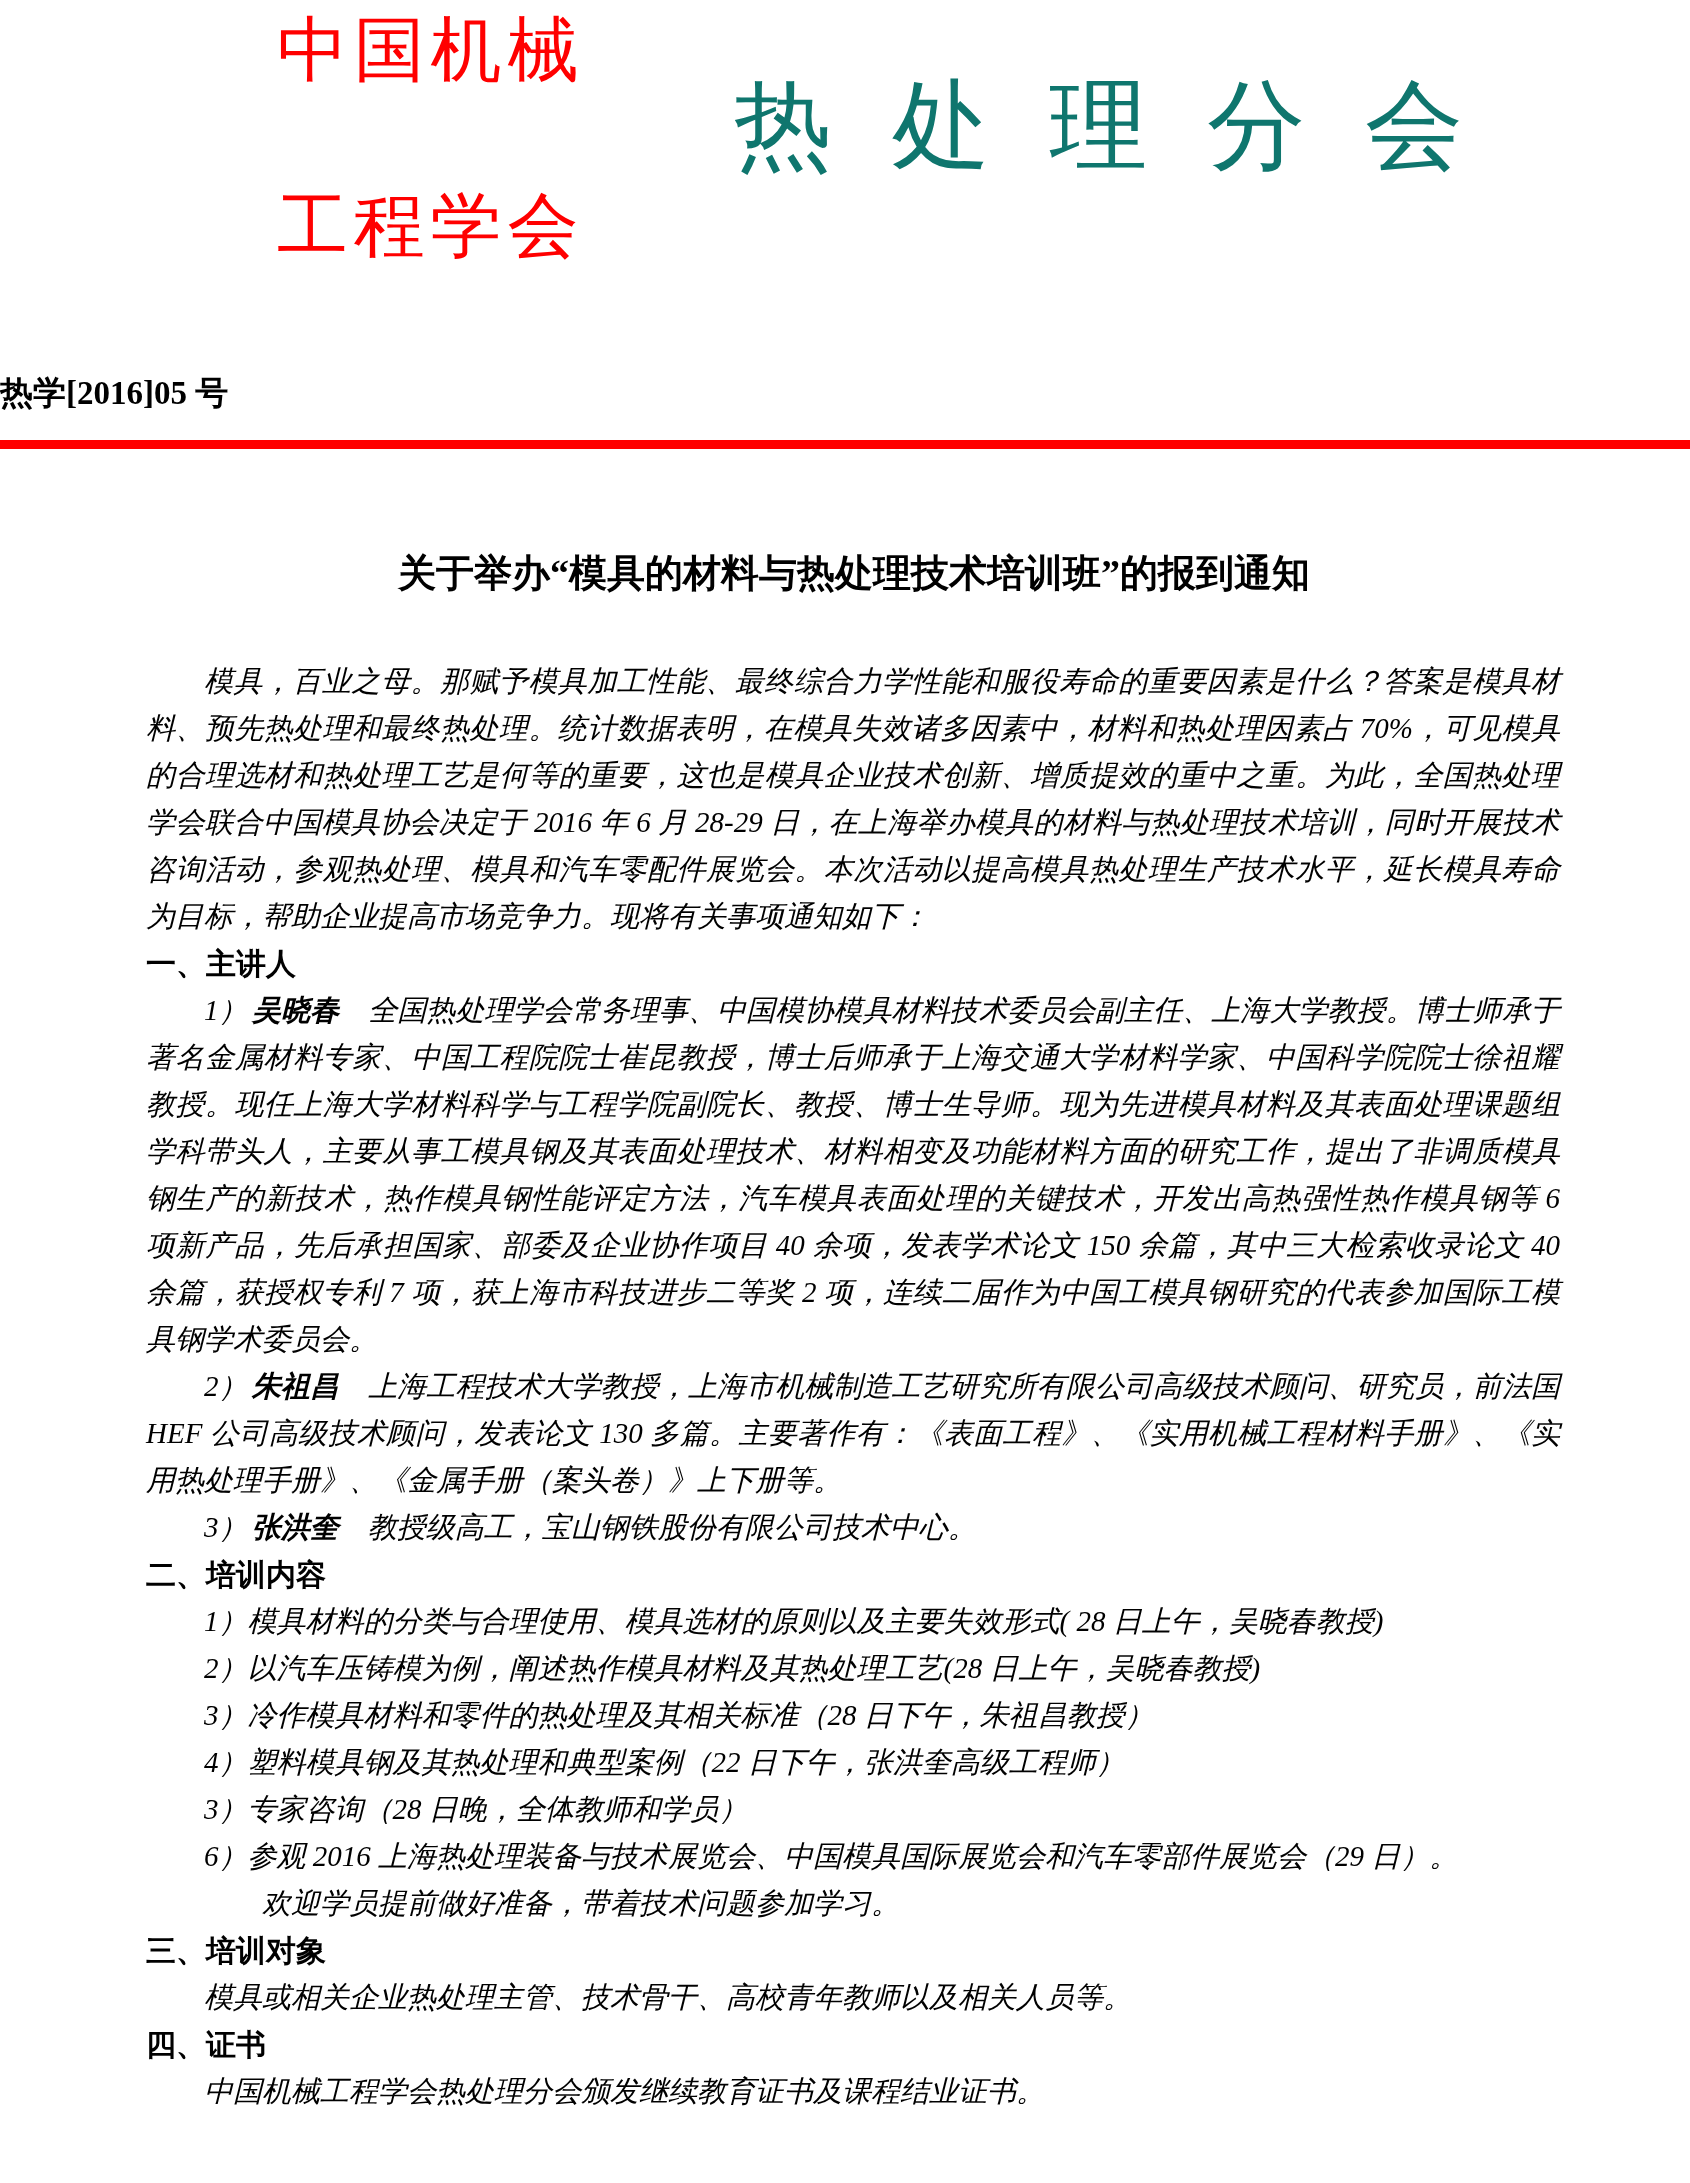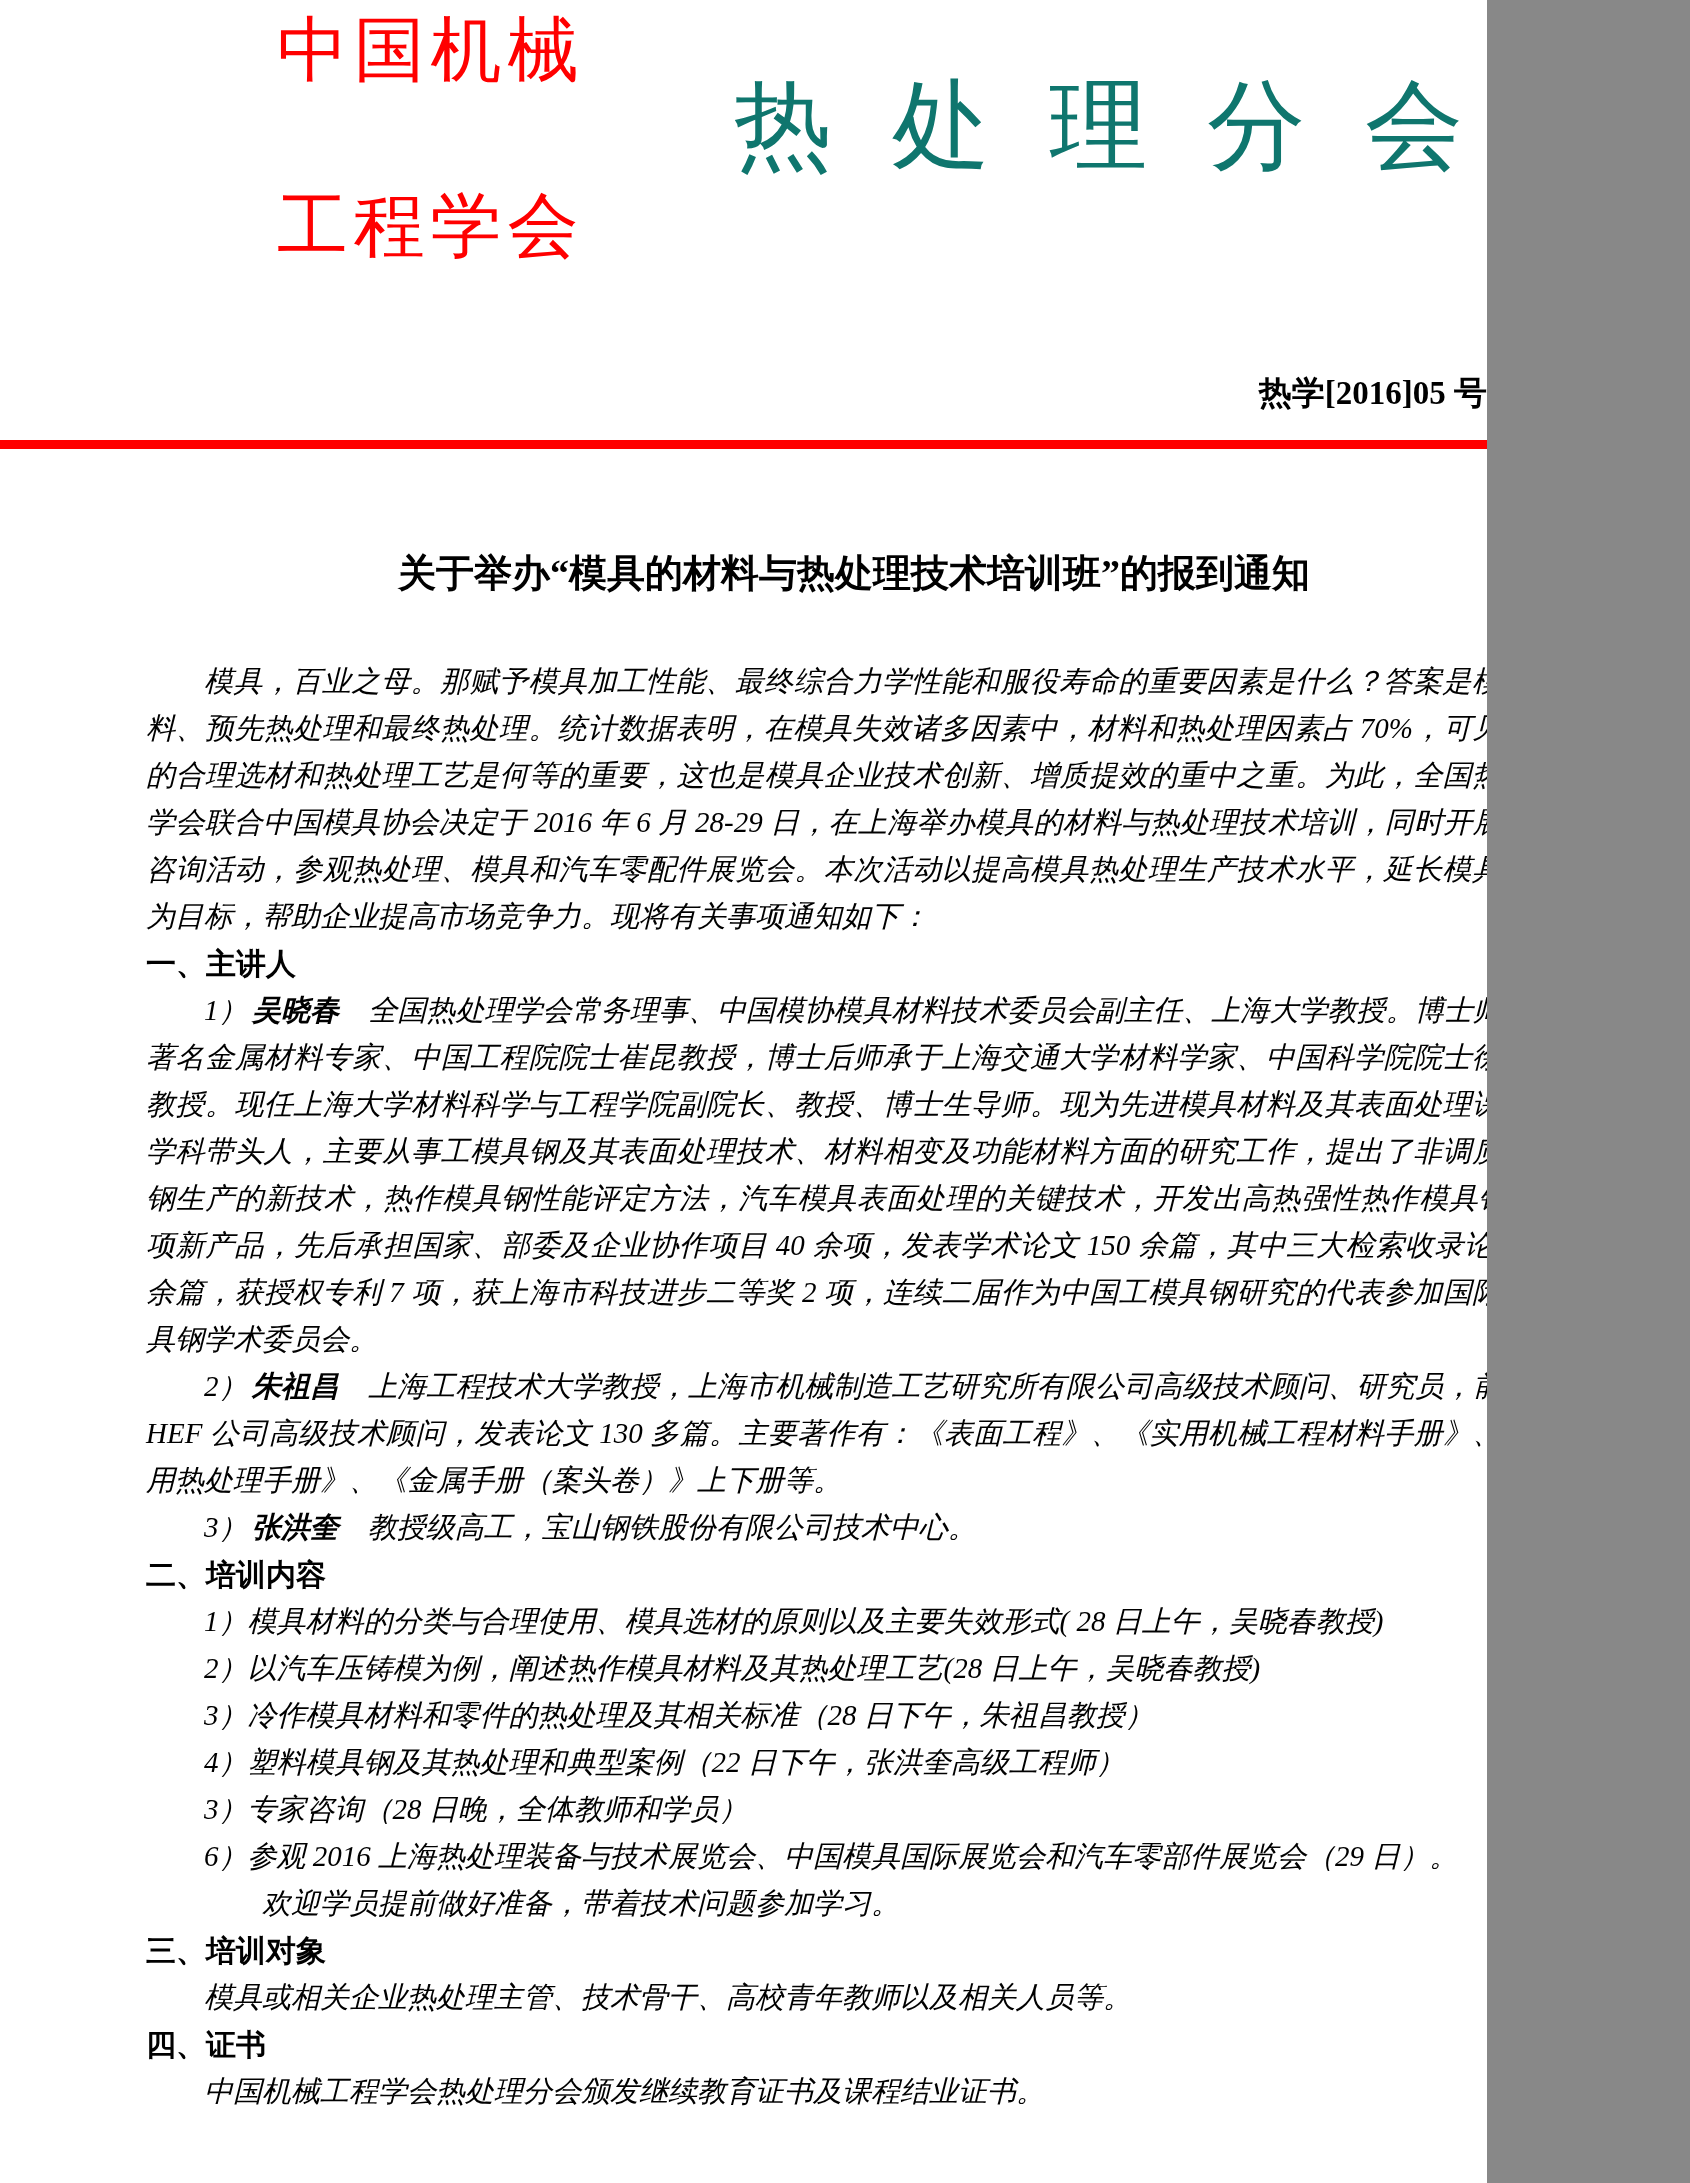--- a/index.html
+++ b/index.html
@@ -1,18 +1,18 @@
 <!DOCTYPE html>
 <html style="font-size:11.7px"><head>
 <meta charset="utf-8">
 <style>
   html,body{margin:0;padding:0;background:#888;}
   .page{
     position:relative;
-    width:1487px;height:2183px;
+    width:1690px;height:2183px;
     background:#ffffff;
     overflow:hidden;
     font-family:"Liberation Serif","DejaVu Serif",serif;
     color:#000;
   }
   
   .org-line{
     position:absolute;left:277px;
     font-size:71px;line-height:1;
     letter-spacing:5.8px;
@@ -23,21 +23,21 @@
   .org-line.l2{top:191px;}
   .branch-title{
     position:absolute;left:734px;top:77px;
     font-size:98px;line-height:1;
     letter-spacing:0.18em;
     color:#0f766e;
     white-space:nowrap;
   }
   .doc-number{
     position:absolute;top:374px;left:0;width:100%;
-    text-align:right;
+    text-align:left;
     font-size:33px;line-height:1.2;
     font-weight:bold;
   }
   .red-rule{
     position:absolute;top:440px;left:0;
     width:1690px;height:8.7px;
     background:#ff0000;
   }
   
   .doc-title{

